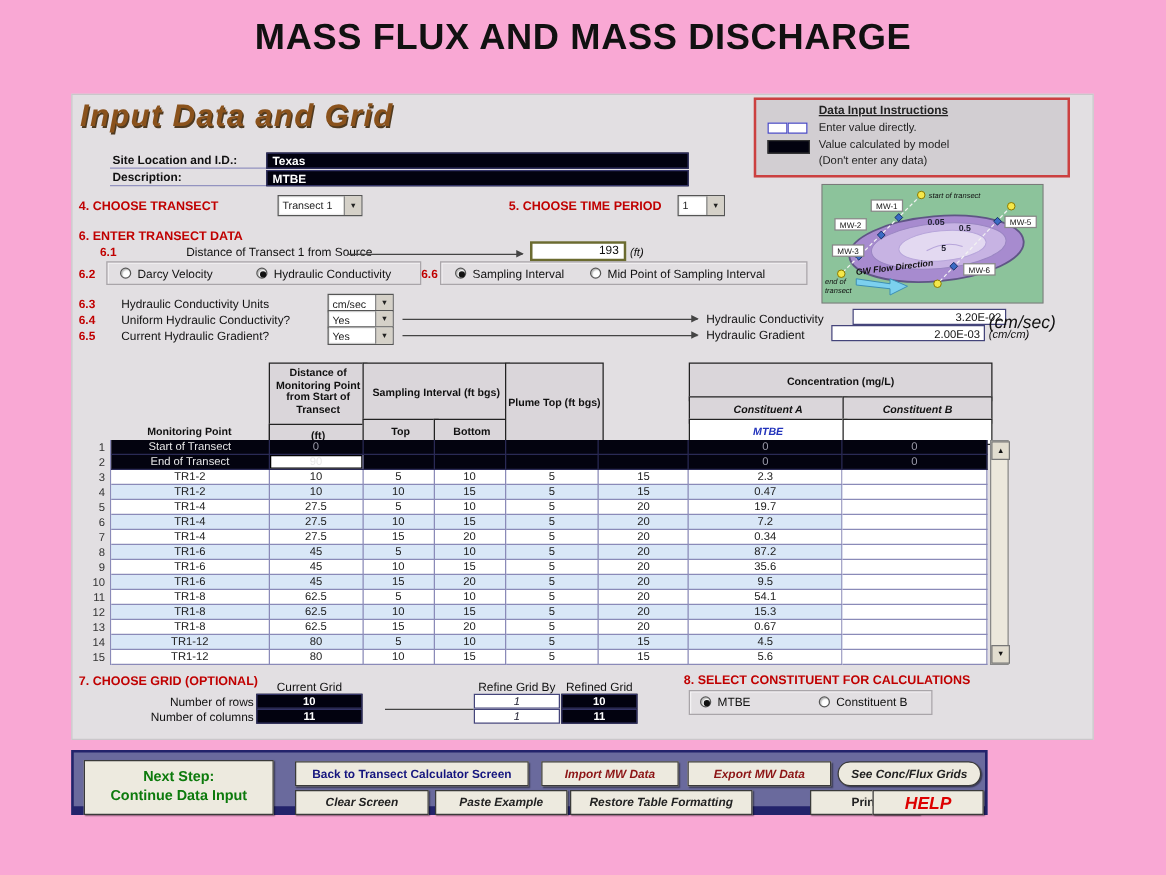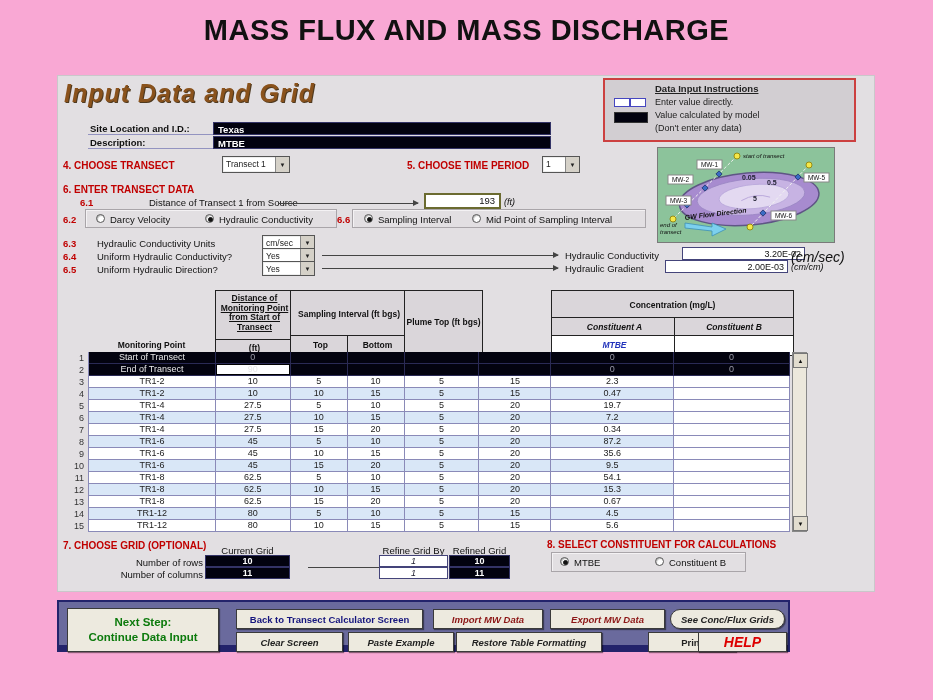--- a/index.html
+++ b/index.html
@@ -185,21 +185,21 @@
   <div class="abs dropdown" style="left:262px;top:248px;width:53px;height:15px;">
     <span class="dd-text">Yes</span>
     <span class="dd-btn">▼</span>
   </div>
   <div class="abs hline" style="left:322px;top:255px;width:236px;"></div>
   <div class="abs lbl" style="left:565px;top:250px;">Hydraulic Conductivity</div>
   <div class="abs valbox" style="left:665px;top:247px;width:123px;height:13px;margin-left:17px;">3.20E-02</div>
   <div class="abs lbl italic" style="left:791px;top:249px;font-size:14px;">(cm/sec)</div>
 
   <div class="abs red-num" style="left:63px;top:264px;">6.5</div>
-  <div class="abs lbl" style="left:97px;top:264px;">Uniform Hydraulic Direction?</div>
+  <div class="abs lbl" style="left:97px;top:264px;">Current Hydraulic Gradient?</div>
   <div class="abs dropdown" style="left:262px;top:261px;width:53px;height:15px;">
     <span class="dd-text">Yes</span>
     <span class="dd-btn">▼</span>
   </div>
   <div class="abs hline" style="left:322px;top:268px;width:236px;"></div>
   <div class="abs lbl" style="left:565px;top:263px;">Hydraulic Gradient</div>
   <div class="abs valbox" style="left:665px;top:260px;width:123px;height:13px;">2.00E-03</div>
   <div class="abs lbl italic" style="left:791px;top:262px;font-size:9px;">(cm/cm)</div>
 
   <div class="abs" style="left:657px;top:147px;width:178px;height:96px;">
@@ -244,21 +244,21 @@
       <text x="85" y="33" font-size="7" font-weight="bold" fill="#223">0.05</text>
       <text x="110" y="38" font-size="7" font-weight="bold" fill="#223">0.5</text>
       <text x="96" y="54" font-size="7" font-weight="bold" fill="#223">5</text>
       <text x="28" y="73" font-size="7" font-weight="bold" font-style="italic" fill="#111" transform="rotate(-7 28 73)">GW Flow Direction</text>
       <polygon points="28,76 55,80 55,76 69,82 55,89 55,84 28,81" fill="#7cd0ee" stroke="#3d8fb5" stroke-width="0.8"></polygon>
     </svg>
   </div>
 
   <div class="abs" style="left:88px;top:290px;width:702px;height:62px;">
     <div class="mp-head" style="left:0;top:38px;width:127px;height:22px;">Monitoring Point</div>
-    <div class="hcell" style="left:127px;top:0;width:75px;height:62px;align-items:flex-start;padding-top:3px;text-decoration:underline;">
+    <div class="hcell" style="left:127px;top:0;width:75px;height:62px;align-items:flex-start;padding-top:3px;">
       <span>Distance of Monitoring Point from Start of Transect</span>
       <span class="ft-sub">(ft)</span>
     </div>
     <div class="hcell" style="left:202px;top:0;width:114px;height:45px;">Sampling Interval (ft bgs)</div>
     <div class="hcell" style="left:202px;top:45px;width:57px;height:17px;">Top</div>
     <div class="hcell" style="left:259px;top:45px;width:57px;height:17px;">Bottom</div>
     <div class="hcell" style="left:316px;top:0;width:75px;height:62px;">Plume Top (ft bgs)</div>
     <div class="hcell" style="left:463px;top:0;width:239px;height:27px;">Concentration (mg/L)</div>
     <div class="hcell italic" style="left:463px;top:27px;width:123px;height:18px;">Constituent A</div>
     <div class="hcell italic" style="left:586px;top:27px;width:116px;height:18px;">Constituent B</div>

